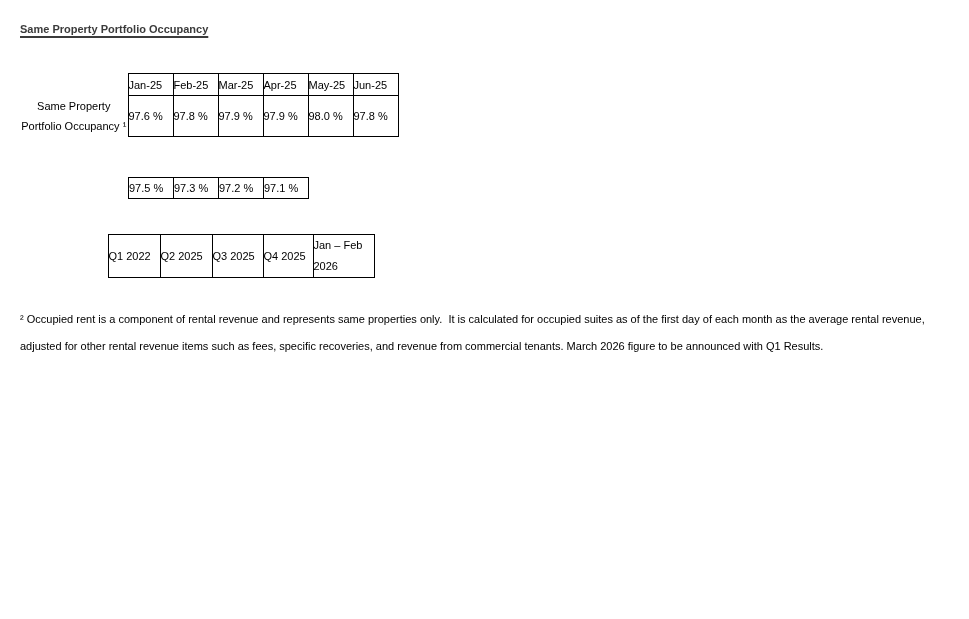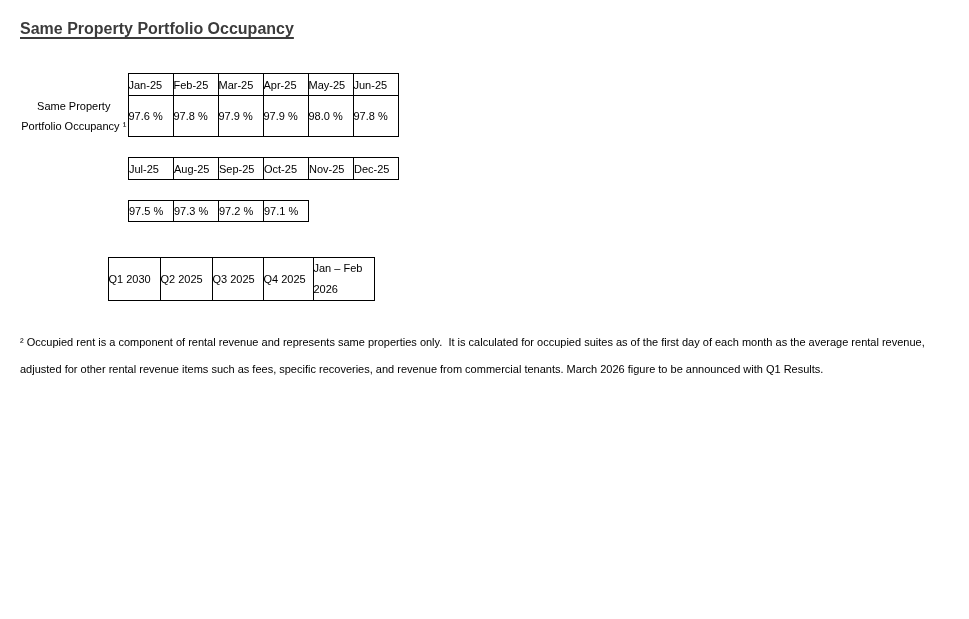--- a/index.html
+++ b/index.html
@@ -9,21 +9,21 @@
     font-size: 11px; color: #000000;
     overflow: hidden;
   }
   .page {
     box-sizing: border-box;
     width: 969px; height: 619px;
     padding: 21px 14px 0 20px;
   }
   .heading {
     margin: 0;
-    font-size: 16px;
+    font-size: 11px;
     line-height: 16px;
     font-weight: bold;
     color: #3b3b3b;
     text-decoration: underline;
     text-decoration-thickness: 1.5px;
     text-underline-offset: 3px;
   }
   table { border-collapse: collapse; table-layout: fixed; }
   td { padding: 0; vertical-align: middle; }
   .b { border: 1px solid #000000; }
@@ -114,28 +114,20 @@
   <table class="t2">
     <colgroup>
         <col class="mcol">
         <col class="mcol">
         <col class="mcol">
         <col class="mcol">
         <col class="mcol">
         <col class="mcol">
       </colgroup>
     <tbody>
-        <tr class="hdr-row">
-      <td class="b num">Jul-25</td>
-      <td class="b num">Aug-25</td>
-      <td class="b num">Sep-25</td>
-      <td class="b num">Oct-25</td>
-      <td class="b num">Nov-25</td>
-      <td class="b num">Dec-25</td>
-    </tr>
   </tbody>
     </table>
 
   <table class="t3">
     <colgroup>
         <col class="mcol">
         <col class="mcol">
         <col class="mcol">
         <col class="mcol">
       </colgroup>
@@ -156,21 +148,21 @@
         <col class="labelcol2">
         <col class="qcol-a">
         <col class="qcol-a">
         <col class="qcol-b">
         <col class="qcol-c">
         <col class="qcol-d">
       </colgroup>
     <tbody>
         <tr class="hdr-row">
       <td class="lblcell"></td>
-      <td class="b ctr">Q1 2030</td>
+      <td class="b ctr">Q1 2022</td>
       <td class="b ctr">Q2 2025</td>
       <td class="b ctr">Q3 2025</td>
       <td class="b ctr">Q4 2025</td>
       <td class="b ctr">Jan – Feb 2026</td>
     </tr>
   </tbody>
     </table>
 
   <div class="footnote2">² Occupied rent is a component of rental revenue and represents same properties only.  It is calculated for occupied suites as of the first day of each month as the average rental revenue, adjusted for other rental revenue items such as fees, specific recoveries, and revenue from commercial tenants. March 2026 figure to be announced with Q1 Results.</div>
 

